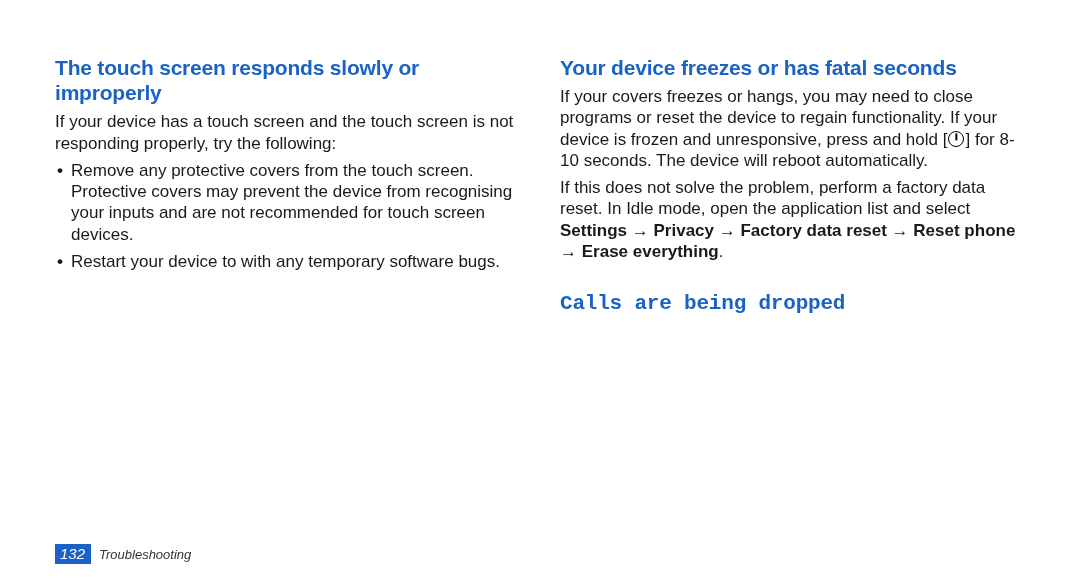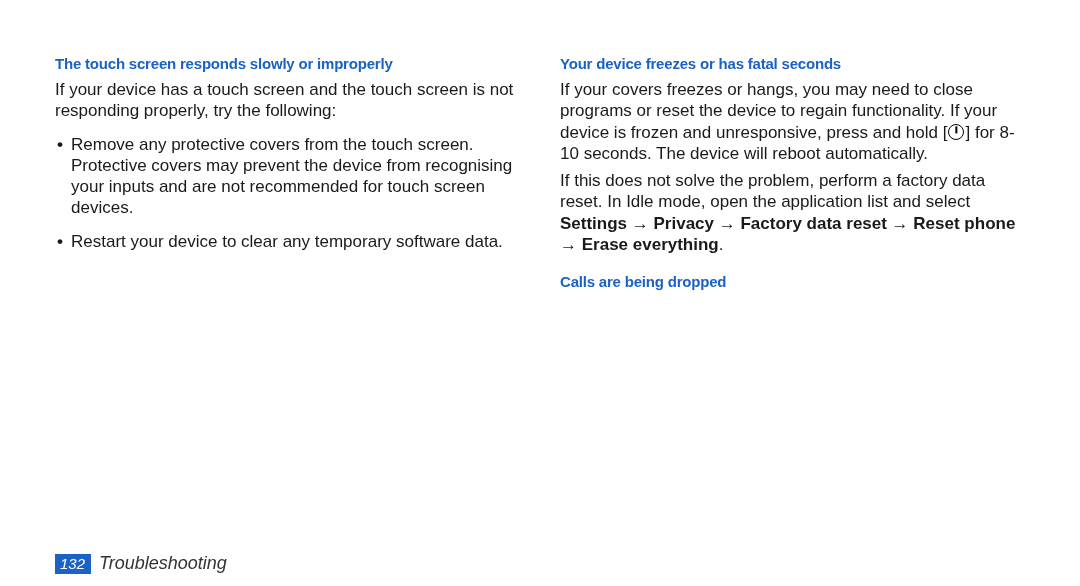--- a/index.html
+++ b/index.html
@@ -13,37 +13,37 @@
   }
   .page {
     display: flex;
     padding: 55px 55px 0 55px;
     gap: 40px;
   }
   .col { flex: 1 1 0; }
   h2.section-title {
     color: #1a62c6;
     font-weight: 700;
-    font-size: 15px;
+    font-size: 21px;
     line-height: 1.2;
     letter-spacing: -0.2px;
     margin-bottom: 6px;
   }
   p.intro {
     line-height: 1.25;
   }
   ul.bullets {
     list-style: none;
     padding: 0;
   }
   ul.bullets li {
     position: relative;
     padding-left: 16px;
     line-height: 1.25;
-    margin-top: 12px;
+    margin-top: 6px;
   }
   ul.bullets li::before {
     content: "•";
     position: absolute;
     left: 2px;
     top: 0;
     font-weight: 700;
   }
   p.body {
     line-height: 1.25;
@@ -60,54 +60,54 @@
   }
   p.body.with-icon .inline-icon::after {
     content: "";
     position: absolute;
     left: 50%; top: 50%;
     width: 1.3px; height: 7px;
     background: #000;
     transform: translate(-50%, -80%);
   }
   .bold { font-weight: 700; }
-  .section-gap { margin-top: 18px; }
+  .section-gap { margin-top: 29px; font-family: Liberation Mono, monospace; }
   .footer {
     position: absolute;
     left: 55px;
-    bottom: 12px;
+    bottom: 22px;
     display: flex;
     align-items: center;
     gap: 8px;
   }
   .page-num {
     background: #1a62c6;
     color: #fff;
     font-style: italic;
     font-weight: 500;
     font-size: 15px;
     padding: 1px 6px 2px 5px;
   }
   .footer-label {
     font-style: italic;
-    font-size: 18px;
+    font-size: 13px;
     color: #333;
   }
 </style>
 </head>
 <body>
 
 <div class="page">
 
   <div class="col">
     <h2 class="section-title">The touch screen responds slowly or improperly</h2>
     <p class="intro">If your device has a touch screen and the touch screen is not responding properly, try the following:</p>
     <ul class="bullets">
       <li>Remove any protective covers from the touch screen. Protective covers may prevent the device from recognising your inputs and are not recommended for touch screen devices.</li>
-      <li>Restart your device to clear any temporary software data.</li>
+      <li>Restart your device to with any temporary software bugs.</li>
     </ul>
   </div>
 
   <div class="col">
     <h2 class="section-title">Your device freezes or has fatal seconds</h2>
     <p class="body with-icon">
       <span>If your covers freezes or hangs, you may need to close programs or reset the device to regain functionality. If your device is frozen and unresponsive, press and hold [</span><span class="inline-icon"></span><span>] for 8-10 seconds. The device will reboot automatically.</span>
     </p>
     <p class="body">
       <span>If this does not solve the problem, perform a factory data reset. In Idle mode, open the application list and select </span><span class="bold">Settings → Privacy → Factory data reset → Reset phone → Erase everything</span><span>.</span>

